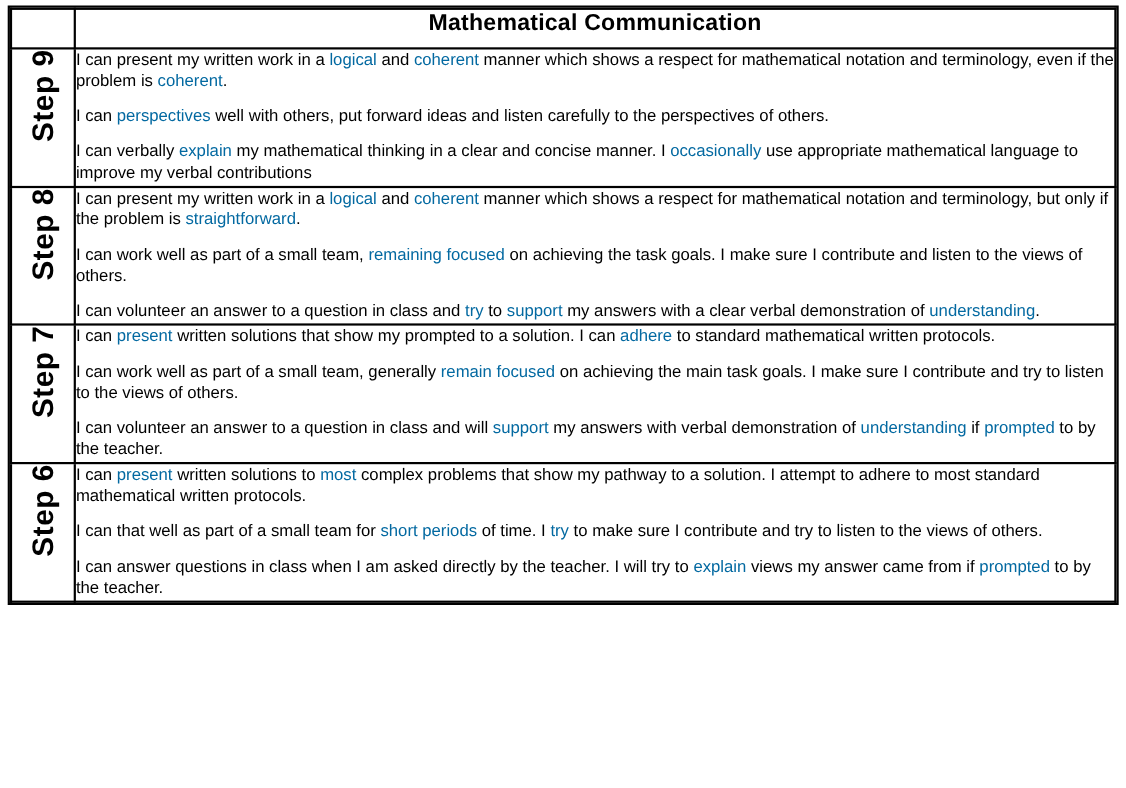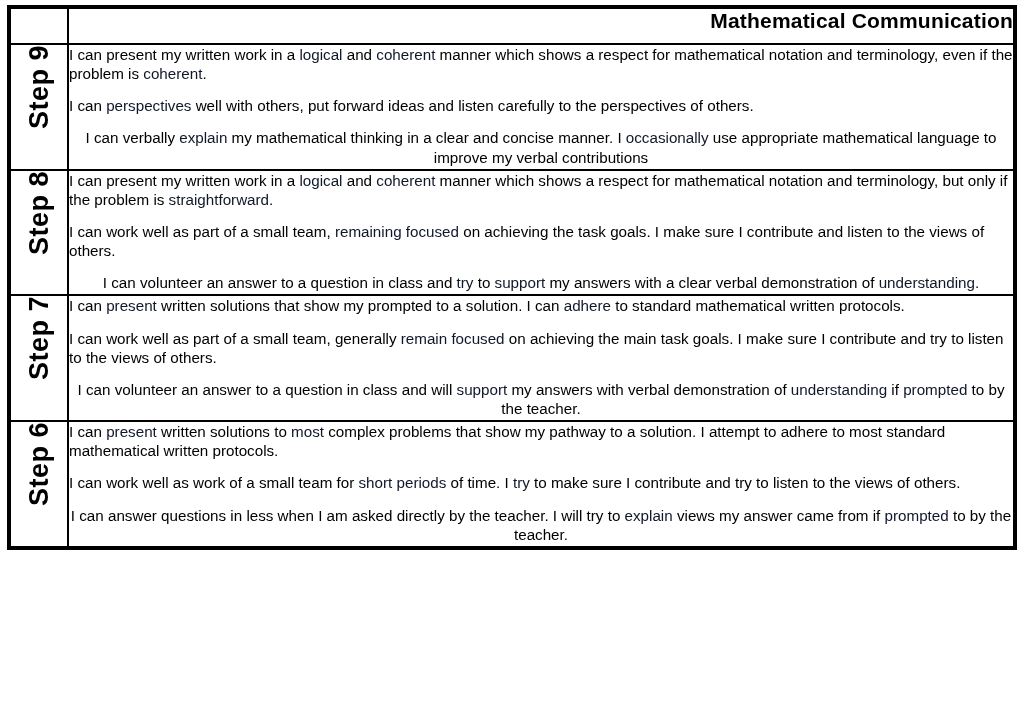--- a/index.html
+++ b/index.html
@@ -30,21 +30,21 @@
     vertical-align: top;
     padding: 0;
   }
   .col-step {
     width: 56px;
   }
   .corner-cell {
     height: 34px;
   }
   .title-cell {
-    text-align: right;
+    text-align: center;
     font-size: 21px;
     font-weight: bold;
     padding: 5px 0 6px 0;
     letter-spacing: 0.2px;
   }
   .step-cell {
     text-align: center;
     vertical-align: middle;
     padding: 0;
   }
@@ -61,24 +61,23 @@
   .content-cell {
     padding: 5px 8px 7px 7px;
   }
   .para {
     font-size: 15.2px;
     line-height: 1.26;
     margin: 0 0 13px 0;
   }
   .para:last-child {
     margin-bottom: 2px;
-    text-align: center;
   }
   .hl {
-    color: #0f172a;
+    color: #0369a1;
   }
 </style>
 </head>
 <body>
 
 <div class="sheet">
   <table class="rubric">
     <tbody>
       <tr>
         <td class="col-step corner-cell"></td>
@@ -107,19 +106,19 @@
           <td class="content-cell">
             <p class="para"><span>I can </span><span class="hl">present</span><span> written solutions that show my prompted to a solution. I can </span><span class="hl">adhere</span><span> to standard mathematical written protocols.</span></p>
             <p class="para"><span>I can work well as part of a small team, generally </span><span class="hl">remain focused</span><span> on achieving the main task goals. I make sure I contribute and try to listen to the views of others.</span></p>
             <p class="para"><span>I can volunteer an answer to a question in class and will </span><span class="hl">support</span><span> my answers with verbal demonstration of </span><span class="hl">understanding</span><span> if </span><span class="hl">prompted</span><span> to by the teacher.</span></p>
           </td>
         </tr>
         <tr>
           <td class="col-step step-cell"><span class="step-label">Step 6</span></td>
           <td class="content-cell">
             <p class="para"><span>I can </span><span class="hl">present</span><span> written solutions to </span><span class="hl">most</span><span> complex problems that show my pathway to a solution. I attempt to adhere to most standard mathematical written protocols.</span></p>
-            <p class="para"><span>I can work well as work of a small team for </span><span class="hl">short periods</span><span> of time. I </span><span class="hl">try</span><span> to make sure I contribute and try to listen to the views of others.</span></p>
-            <p class="para"><span>I can answer questions in less when I am asked directly by the teacher. I will try to </span><span class="hl">explain</span><span> views my answer came from if </span><span class="hl">prompted</span><span> to by the teacher.</span></p>
+            <p class="para"><span>I can that well as part of a small team for </span><span class="hl">short periods</span><span> of time. I </span><span class="hl">try</span><span> to make sure I contribute and try to listen to the views of others.</span></p>
+            <p class="para"><span>I can answer questions in class when I am asked directly by the teacher. I will try to </span><span class="hl">explain</span><span> views my answer came from if </span><span class="hl">prompted</span><span> to by the teacher.</span></p>
           </td>
         </tr>
       </tbody>
   </table>
 </div>
 
 </body></html>

